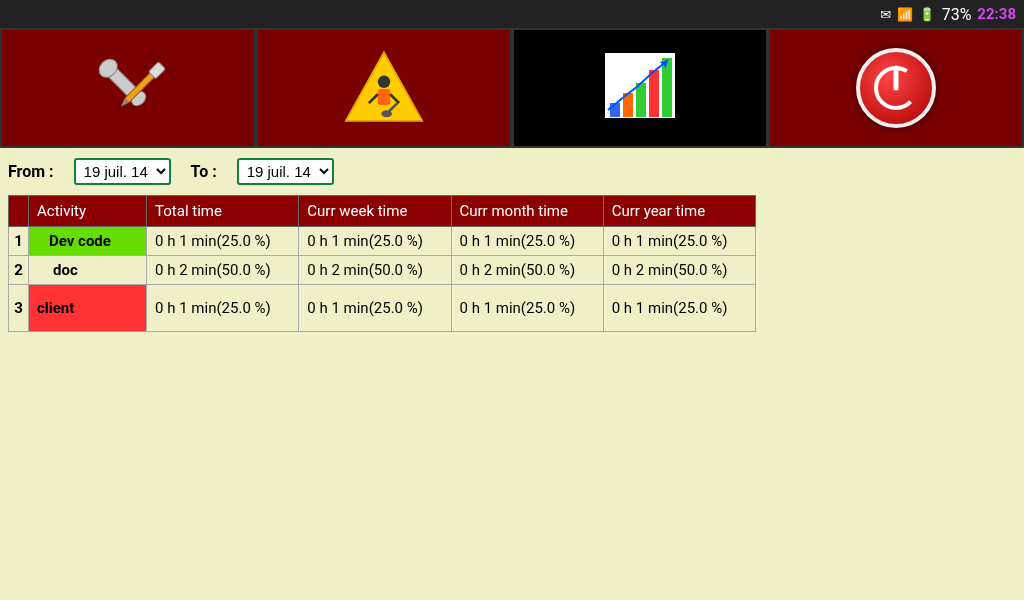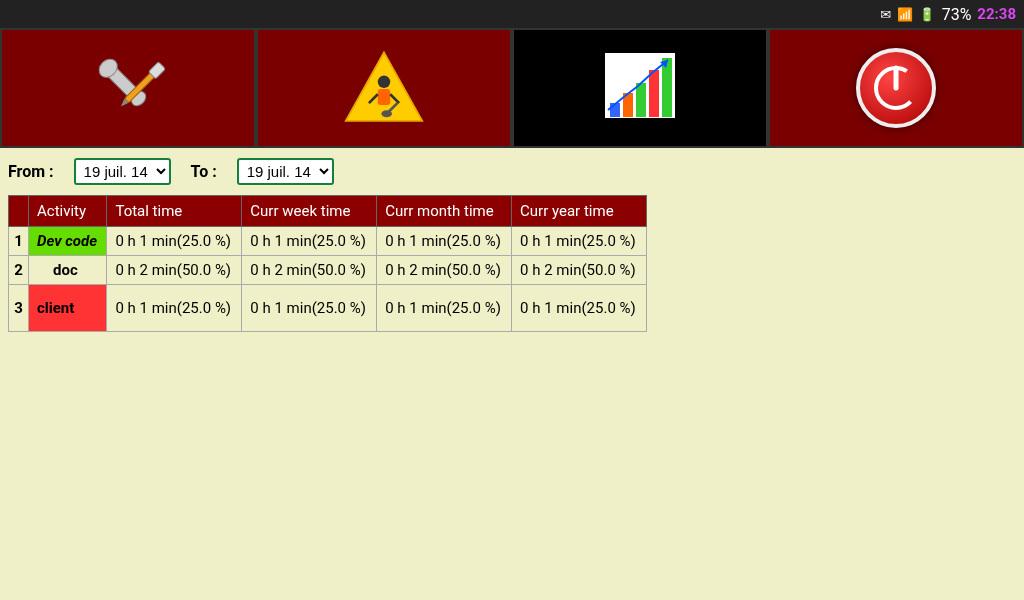--- a/index.html
+++ b/index.html
@@ -72,21 +72,21 @@
       border: 2px solid #15803d;
       border-radius: 3px;
       font-size: 15px;
       padding: 2px 4px;
       color: #000;
     }
     .date-select option { background: #fff; }
 
     
     #activity-table {
-      width: 639px;
+      width: 748px;
       border-collapse: collapse;
       font-size: 15px;
     }
     #activity-table thead tr th {
       background: #8b0000;
       color: #fff;
       padding: 6px 8px;
       text-align: left;
       font-weight: normal;
       border: 1px solid #666;
@@ -230,21 +230,21 @@
         <th>Activity</th>
         <th>Total time</th>
         <th>Curr week time</th>
         <th>Curr month time</th>
         <th>Curr year time</th>
       </tr>
     </thead>
     <tbody id="table-body">
     <tr>
           <td style="text-align: center; font-weight: bold; background: rgb(240, 240, 200); border: 1px solid rgb(170, 170, 170); padding: 5px 4px;">1</td>
-          <td style="font-weight: bold; border: 1px solid rgb(170, 170, 170); padding: 5px 8px; background: rgb(102, 221, 0); font-style: italic;">Dev code</td>
+          <td style="font-weight: bold; border: 1px solid rgb(170, 170, 170); padding: 5px 20px; background: rgb(102, 221, 0);">Dev code</td>
           <td style="border: 1px solid rgb(170, 170, 170); padding: 5px 8px; background: rgb(240, 240, 200);">0 h 1 min(25.0 %)</td>
           <td style="border: 1px solid rgb(170, 170, 170); padding: 5px 8px; background: rgb(240, 240, 200);">0 h 1 min(25.0 %)</td>
           <td style="border: 1px solid rgb(170, 170, 170); padding: 5px 8px; background: rgb(240, 240, 200);">0 h 1 min(25.0 %)</td>
           <td style="border: 1px solid rgb(170, 170, 170); padding: 5px 8px; background: rgb(240, 240, 200);">0 h 1 min(25.0 %)</td>
         </tr>
         <tr>
           <td style="text-align: center; font-weight: bold; background: rgb(240, 240, 200); border: 1px solid rgb(170, 170, 170); padding: 5px 4px;">2</td>
           <td style="font-weight: bold; border: 1px solid rgb(170, 170, 170); padding: 5px 24px; background: rgb(240, 240, 200);">doc</td>
           <td style="border: 1px solid rgb(170, 170, 170); padding: 5px 8px; background: rgb(240, 240, 200);">0 h 2 min(50.0 %)</td>
           <td style="border: 1px solid rgb(170, 170, 170); padding: 5px 8px; background: rgb(240, 240, 200);">0 h 2 min(50.0 %)</td>

